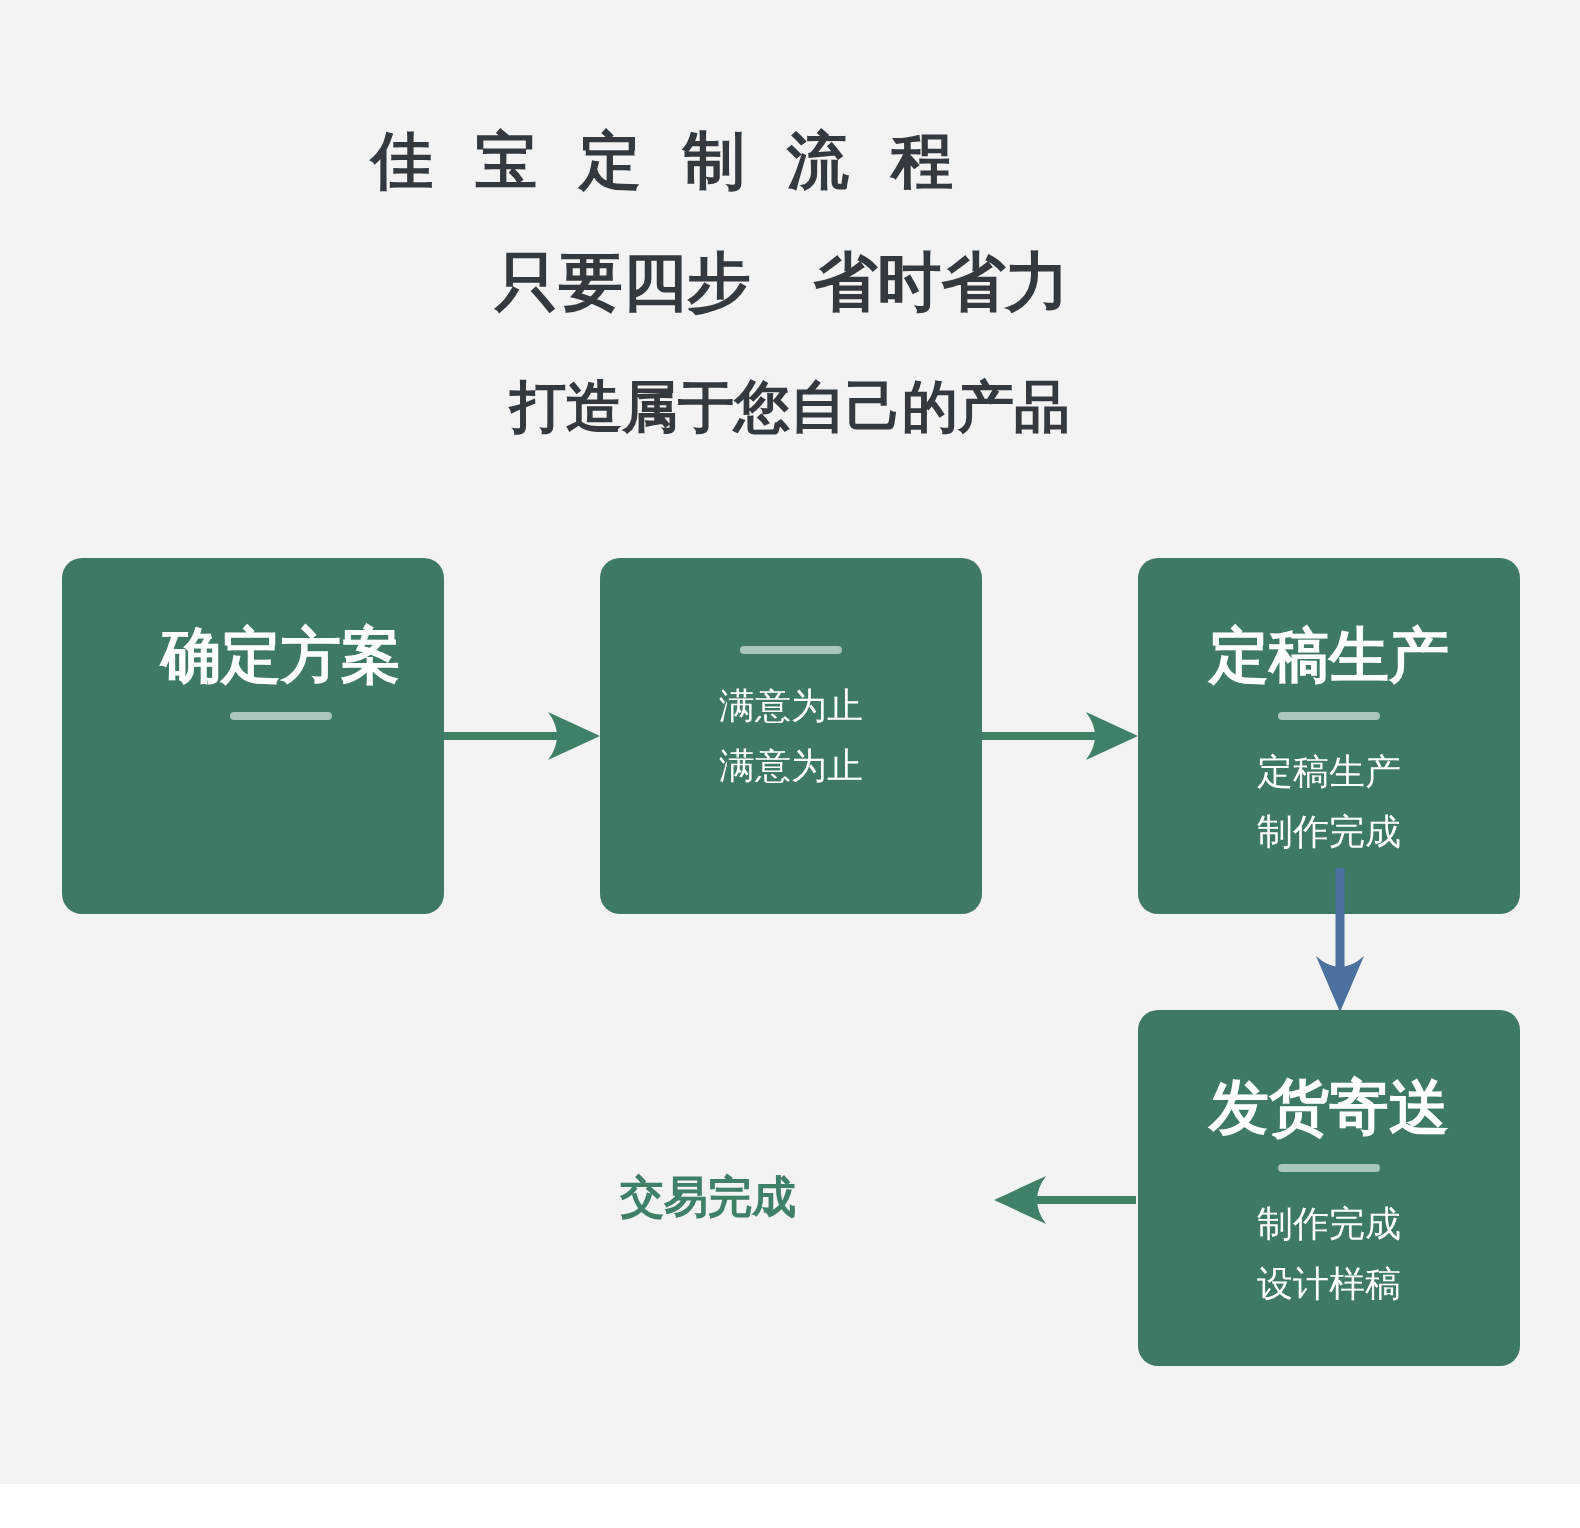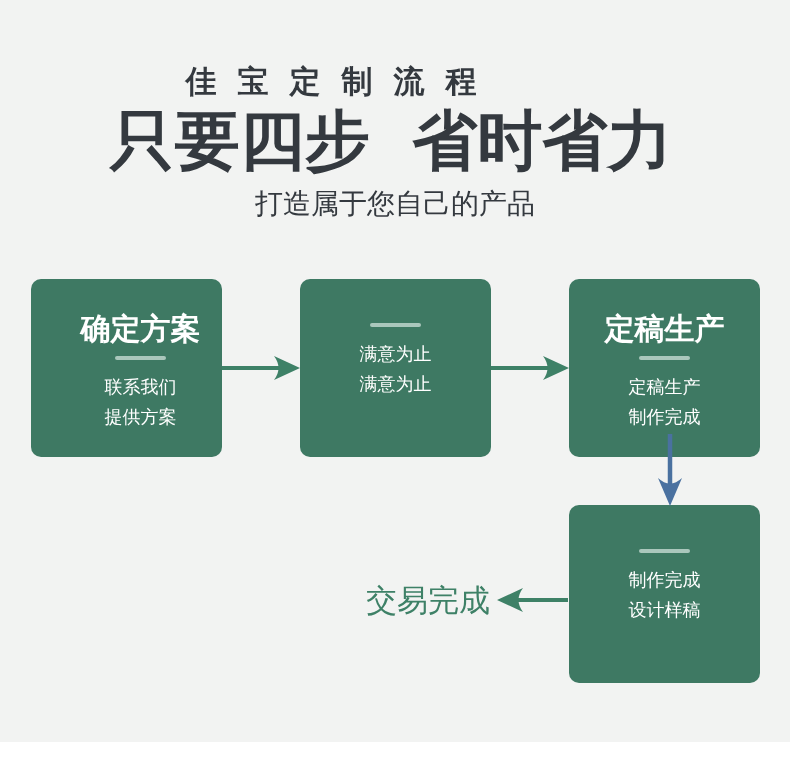--- a/index.html
+++ b/index.html
@@ -12,86 +12,83 @@
     font-family:"DejaVu Sans","Liberation Sans",sans-serif;
   }
   .gray-panel{position:absolute;left:0;top:0;width:790px;height:742px;background:var(--bg);}
   .eyebrow{
     position:absolute;left:0;top:64px;width:661px;box-sizing:border-box;padding-left:22px;
     text-align:center;font-size:31px;font-weight:700;letter-spacing:21px;
     color:var(--heading);line-height:34px;
   }
   .big-title{
     position:absolute;left:0;top:114px;width:782px;text-align:center;
-    font-size:65px;font-weight:900;color:var(--heading);line-height:54px;word-spacing:20px;
+    font-size:32px;font-weight:900;color:var(--heading);line-height:54px;word-spacing:20px;
   }
   .subtitle{
     position:absolute;left:0;top:188px;width:790px;text-align:center;
-    font-size:28px;font-weight:400;color:var(--heading);line-height:32px;
+    font-size:28px;font-weight:700;color:var(--heading);line-height:32px;
   }
   .step-card{
     position:absolute;width:191px;height:178px;background:var(--green);border-radius:10px;
     color:var(--card-text);display:flex;flex-direction:column;align-items:center;
     box-sizing:border-box;padding-top:33px;z-index:1;
   }
   #card1{left:31px;top:279px;padding-left:28px;}
   #card2{left:300px;top:279px;}
   #card3{left:569px;top:279px;}
   #card4{left:569px;top:505px;}
   .step-title{font-size:30px;font-weight:700;line-height:33px;}
   .step-divider{width:51px;height:4px;border-radius:2px;background:var(--divider);margin-top:11px;}
   .step-lines{margin-top:12px;text-align:center;font-size:18px;font-weight:400;line-height:30px;}
   .arrow{position:absolute;z-index:2;color:var(--arrow-green);}
   .arrow svg{display:block;width:100%;height:100%;}
   #arrow1{left:222px;top:354px;width:78px;height:28px;}
   #arrow2{left:491px;top:354px;width:78px;height:28px;}
   #arrow-down{left:656px;top:434px;width:28px;height:72px;color:var(--arrow-blue);}
   #arrow-left{left:497px;top:586px;width:71px;height:28px;}
   .finish-label{
-    position:absolute;left:310px;top:583px;width:180px;text-align:right;
-    font-size:31px;font-weight:400;color:var(--finish);line-height:34px;z-index:1;
+    position:absolute;left:310px;top:583px;width:180px;text-align:left;
+    font-size:22px;font-weight:700;color:var(--finish);line-height:34px;z-index:1;
   }
 </style>
 </head>
 <body>
 
 <div class="canvas">
   <div class="gray-panel"></div>
 
   <div class="eyebrow">佳宝定制流程</div>
   <div class="big-title">只要四步 省时省力</div>
   <div class="subtitle">打造属于您自己的产品</div>
 
   <div class="step-card" id="card1">
     <div class="step-title">确定方案</div>
     <div class="step-divider"></div>
-    <div class="step-lines">
-      <div>联系我们</div>
-      <div>提供方案</div>
-    </div>
   </div>
 
   <div class="step-card" id="card2">
     <div class="step-divider"></div>
     <div class="step-lines">
       <div>满意为止</div>
       <div>满意为止</div>
     </div>
   </div>
 
   <div class="step-card" id="card3">
     <div class="step-title">定稿生产</div>
     <div class="step-divider"></div>
     <div class="step-lines">
       <div>定稿生产</div>
       <div>制作完成</div>
     </div>
   </div>
 
   <div class="step-card" id="card4">
+    <div class="step-title">发货寄送</div>
     <div class="step-divider"></div>
     <div class="step-lines">
       <div>制作完成</div>
       <div>设计样稿</div>
     </div>
   </div>
 
   <div class="arrow" id="arrow1">
     <svg viewBox="0 0 78 28" xmlns="http://www.w3.org/2000/svg">
       <line x1="0" y1="14" x2="58" y2="14" stroke="currentColor" stroke-width="4"></line>

